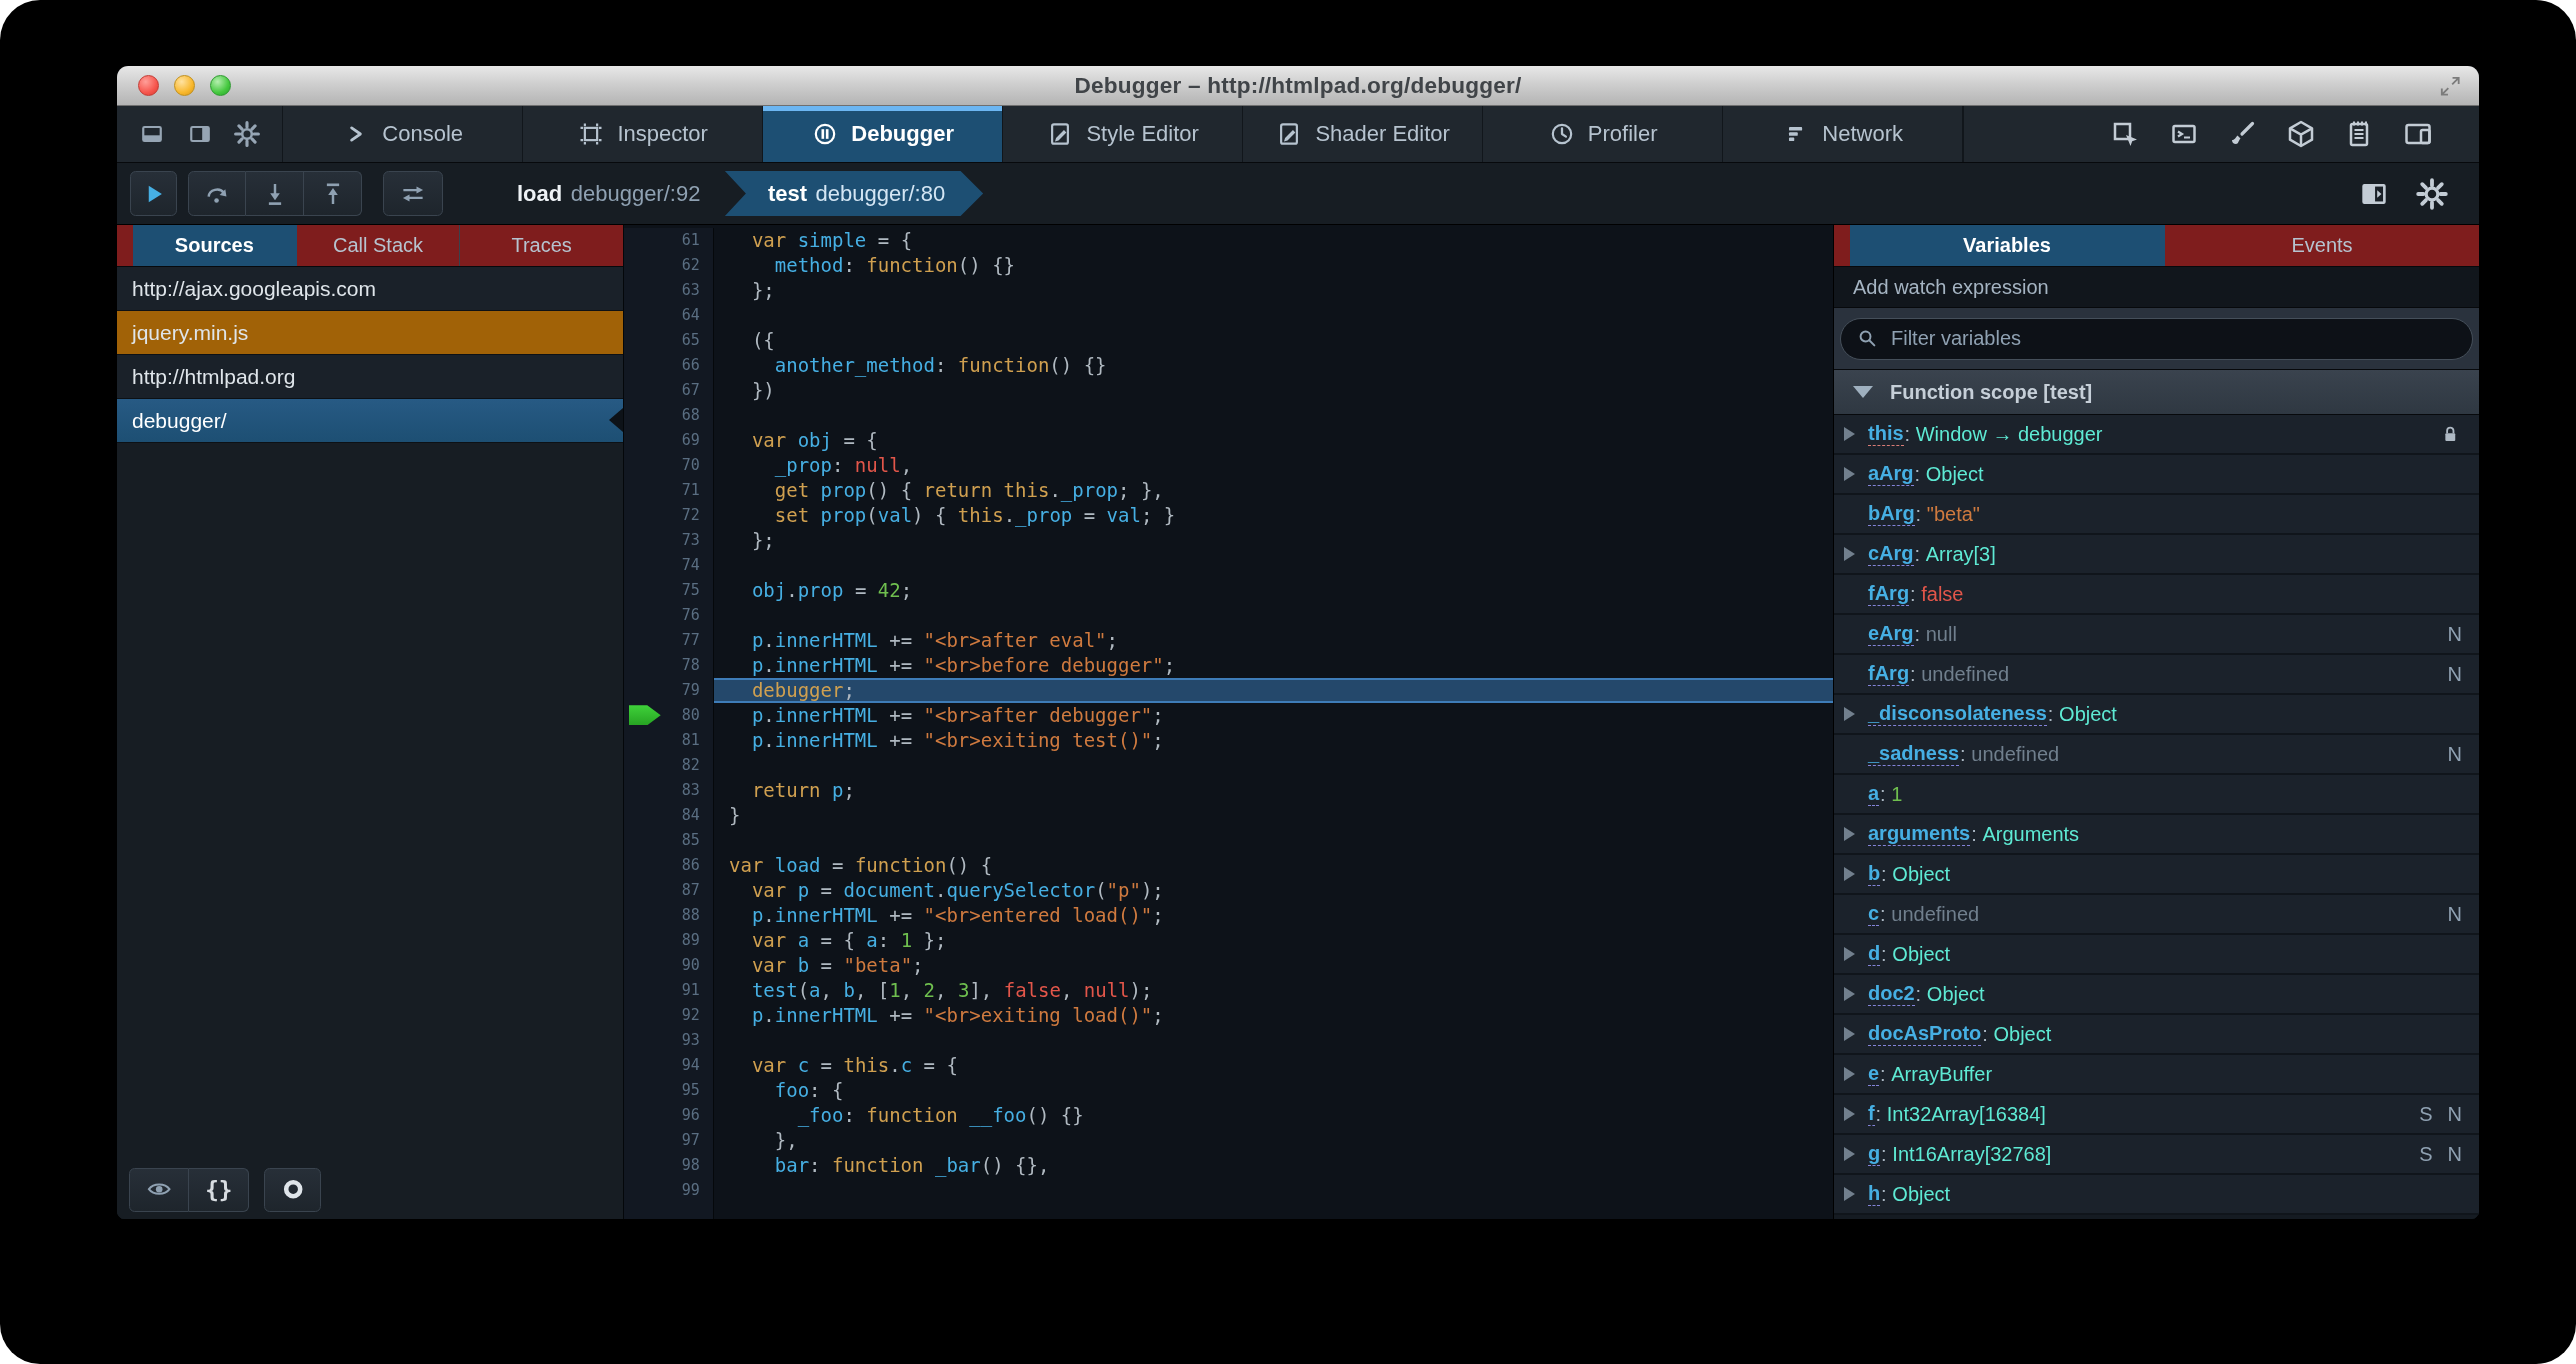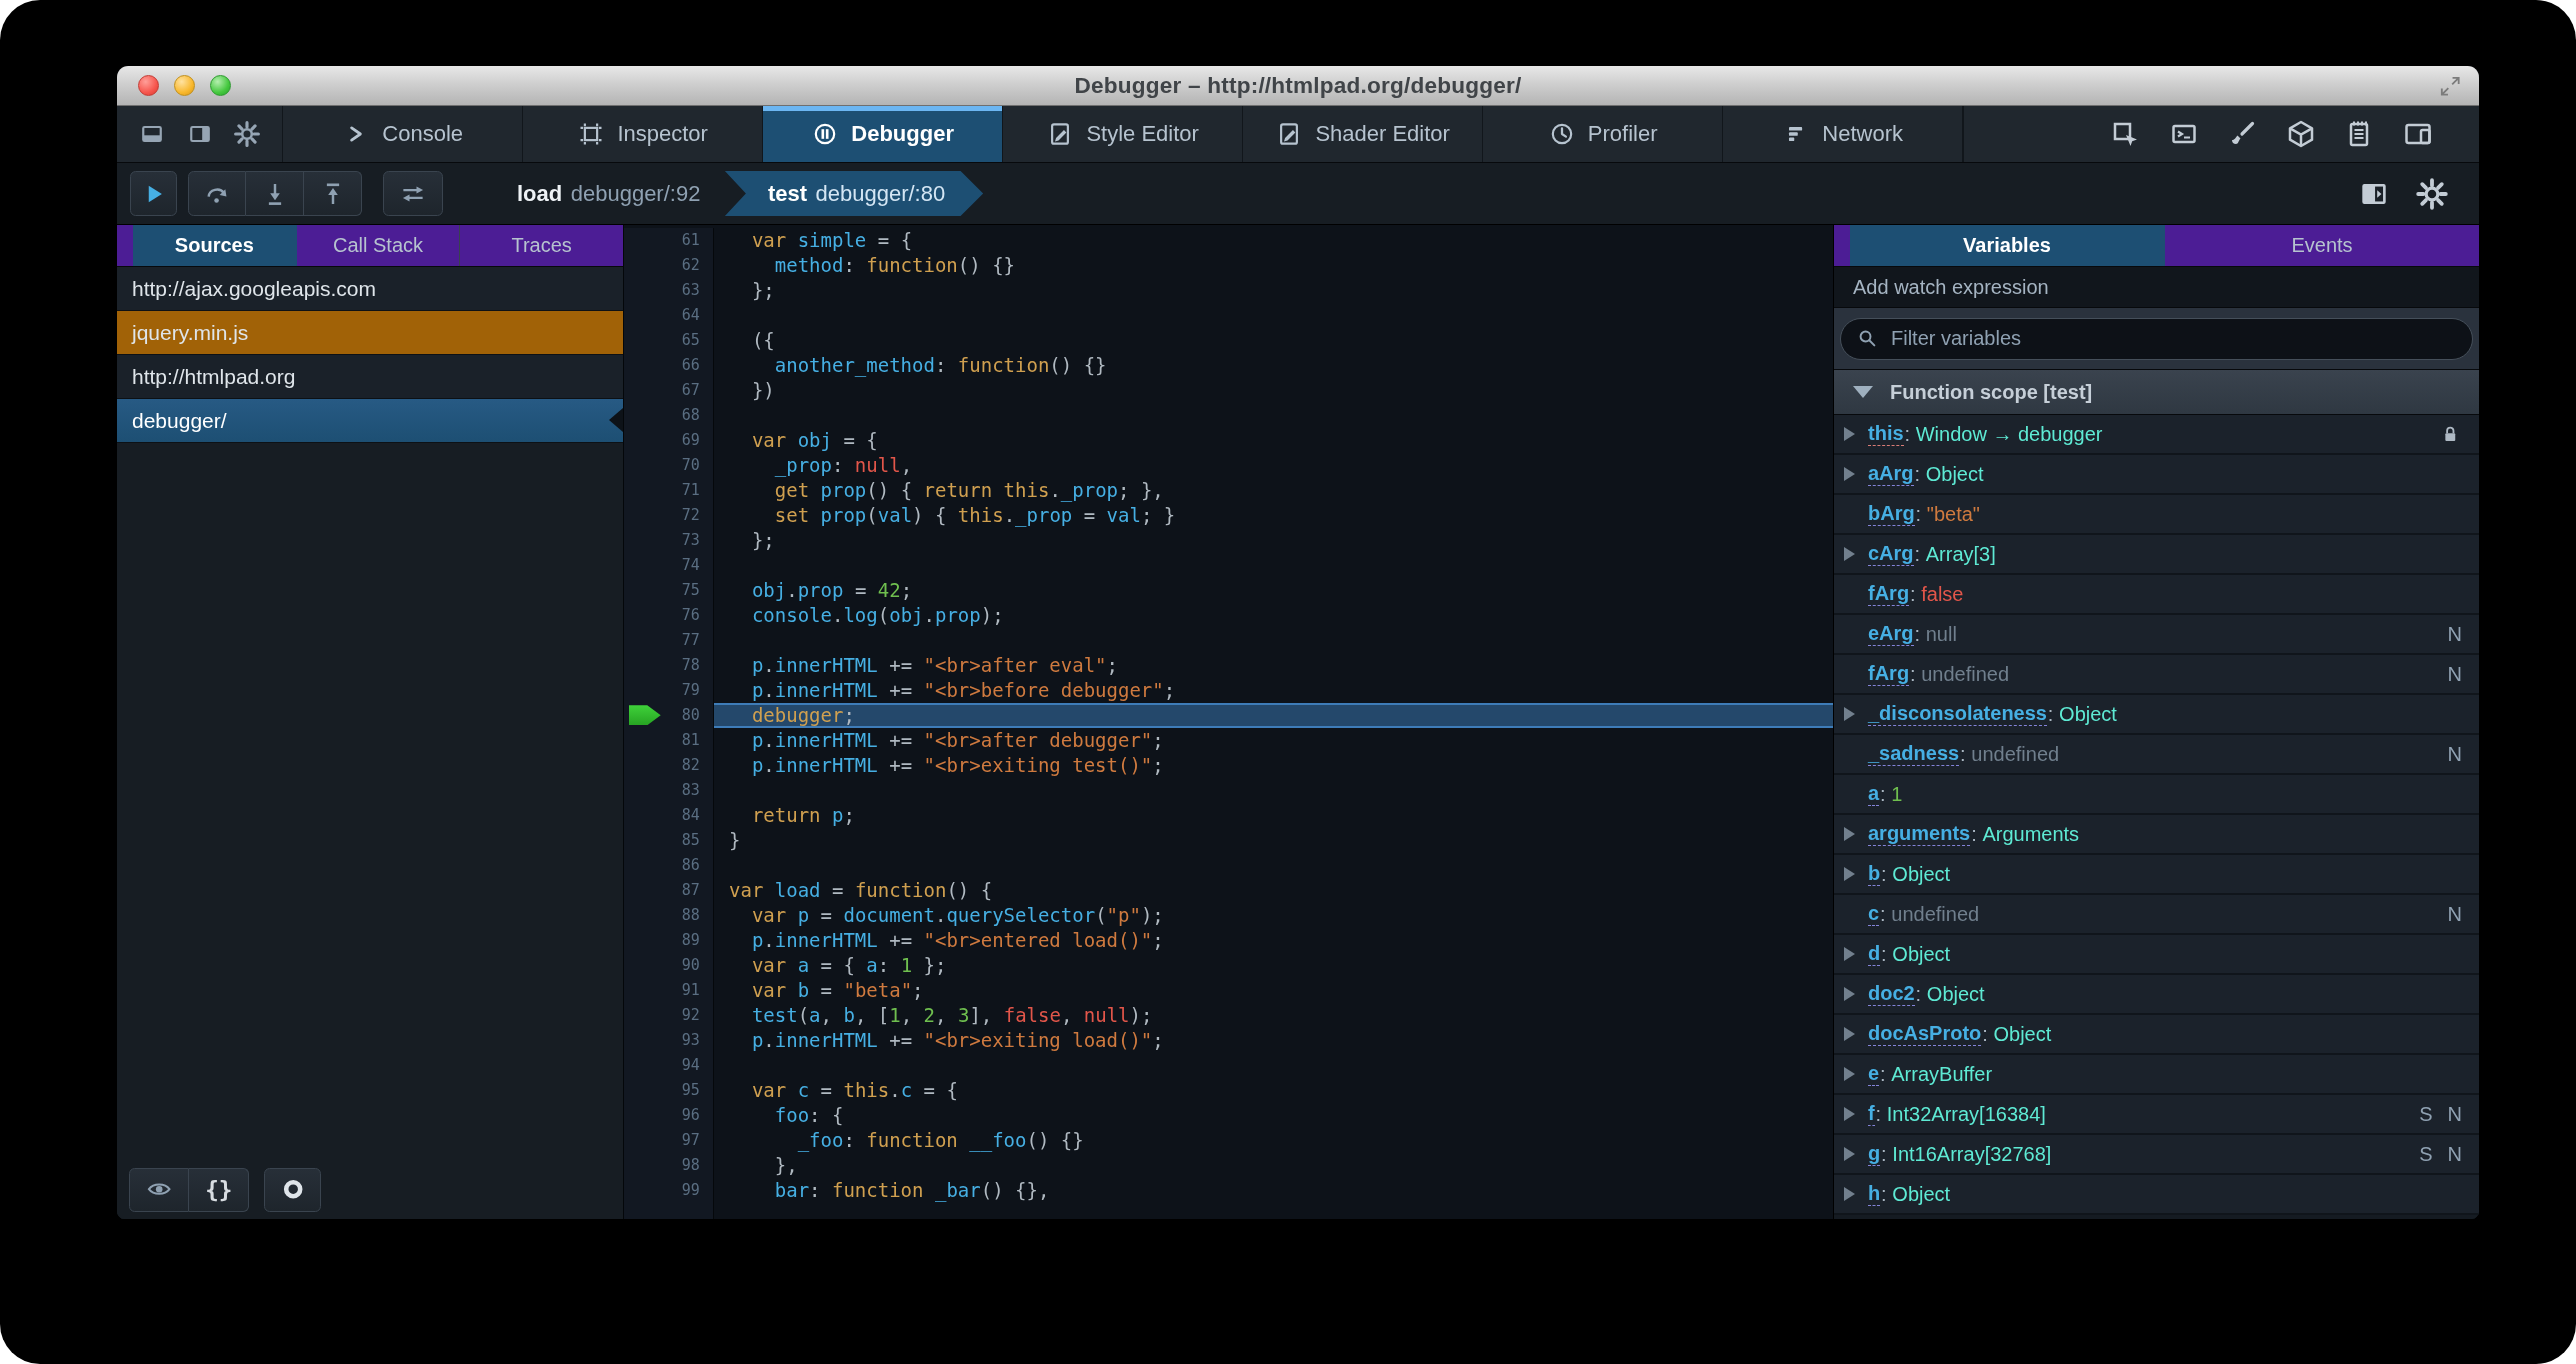--- a/index.html
+++ b/index.html
@@ -61,21 +61,21 @@
   .searchwrap .ic{width:24.5px;height:24.5px;flex:none;}
   .searchwrap input{flex:1;background:transparent;border:none;outline:none;color:#cfd8e0;font-size:22px;font-family:"Liberation Sans",sans-serif;}
   .searchwrap input::placeholder{color:#7e8d9c;}
   .dbg-right{position:absolute;right:30px;top:0;height:100%;display:flex;align-items:center;gap:24.5px;color:#c3ccd5;}
   .dbg-right .icbtn{width:34px;height:34px;}
 
   
   .content{flex:1;display:flex;min-height:0;}
 
   
-  .side-tabs{height:42px;flex:none;display:flex;background:#4c1d95;border-bottom:0.9px solid #07090c;padding-left:16px;}
+  .side-tabs{height:42px;flex:none;display:flex;background:#7f1d1d;border-bottom:0.9px solid #07090c;padding-left:16px;}
   .side-tab{flex:1;display:flex;align-items:center;justify-content:center;font-size:20px;color:#b6c3cf;border-right:0.9px solid #39434e;}
   .side-tab:last-child{border-right:none;}
   .side-tab.active{background:var(--accent,#1d4f73);color:#fff;font-weight:700;border-right-color:transparent;}
 
   
   .sidebar{width:507px;flex:none;background:#171d23;border-right:0.9px solid #04070a;display:flex;flex-direction:column;position:relative;}
   .source-list{flex:1;}
   .src-item{height:44px;display:flex;align-items:center;padding:0 15px;font-size:21px;color:#dfe5ea;
     background:#1a2129;border-bottom:0.9px solid #0d1115;position:relative;}
   .src-item.file{background:#a16207;}
@@ -468,21 +468,20 @@
             <div class="code-row"><span class="tk-p">    </span><span class="tk-i">another_method</span><span class="tk-p">: </span><span class="tk-k">function</span><span class="tk-p">() {}</span></div>
             <div class="code-row"><span class="tk-p">  })</span></div>
             <div class="code-row"></div>
             <div class="code-row"><span class="tk-p">  </span><span class="tk-k">var</span><span class="tk-p"> </span><span class="tk-i">obj</span><span class="tk-p"> = {</span></div>
             <div class="code-row"><span class="tk-p">    </span><span class="tk-i">_prop</span><span class="tk-p">: </span><span class="tk-x">null</span><span class="tk-p">,</span></div>
             <div class="code-row"><span class="tk-p">    </span><span class="tk-k">get</span><span class="tk-p"> </span><span class="tk-i">prop</span><span class="tk-p">() { </span><span class="tk-k">return</span><span class="tk-p"> </span><span class="tk-k">this</span><span class="tk-p">.</span><span class="tk-i">_prop</span><span class="tk-p">; },</span></div>
             <div class="code-row"><span class="tk-p">    </span><span class="tk-k">set</span><span class="tk-p"> </span><span class="tk-i">prop</span><span class="tk-p">(</span><span class="tk-i">val</span><span class="tk-p">) { </span><span class="tk-k">this</span><span class="tk-p">.</span><span class="tk-i">_prop</span><span class="tk-p"> = </span><span class="tk-i">val</span><span class="tk-p">; }</span></div>
             <div class="code-row"><span class="tk-p">  };</span></div>
             <div class="code-row"></div>
             <div class="code-row"><span class="tk-p">  </span><span class="tk-i">obj</span><span class="tk-p">.</span><span class="tk-i">prop</span><span class="tk-p"> = </span><span class="tk-n">42</span><span class="tk-p">;</span></div>
-            <div class="code-row"><span class="tk-p">  </span><span class="tk-i">console</span><span class="tk-p">.</span><span class="tk-i">log</span><span class="tk-p">(</span><span class="tk-i">obj</span><span class="tk-p">.</span><span class="tk-i">prop</span><span class="tk-p">);</span></div>
             <div class="code-row"></div>
             <div class="code-row"><span class="tk-p">  </span><span class="tk-i">p</span><span class="tk-p">.</span><span class="tk-i">innerHTML</span><span class="tk-p"> += </span><span class="tk-s">"&lt;br&gt;after eval"</span><span class="tk-p">;</span></div>
             <div class="code-row"><span class="tk-p">  </span><span class="tk-i">p</span><span class="tk-p">.</span><span class="tk-i">innerHTML</span><span class="tk-p"> += </span><span class="tk-s">"&lt;br&gt;before debugger"</span><span class="tk-p">;</span></div>
             <div class="code-row current"><span class="tk-p">  </span><span class="tk-k">debugger</span><span class="tk-p">;</span></div>
             <div class="code-row"><span class="tk-p">  </span><span class="tk-i">p</span><span class="tk-p">.</span><span class="tk-i">innerHTML</span><span class="tk-p"> += </span><span class="tk-s">"&lt;br&gt;after debugger"</span><span class="tk-p">;</span></div>
             <div class="code-row"><span class="tk-p">  </span><span class="tk-i">p</span><span class="tk-p">.</span><span class="tk-i">innerHTML</span><span class="tk-p"> += </span><span class="tk-s">"&lt;br&gt;exiting test()"</span><span class="tk-p">;</span></div>
             <div class="code-row"></div>
             <div class="code-row"><span class="tk-p">  </span><span class="tk-k">return</span><span class="tk-p"> </span><span class="tk-i">p</span><span class="tk-p">;</span></div>
             <div class="code-row"><span class="tk-p">}</span></div>
             <div class="code-row"></div>

